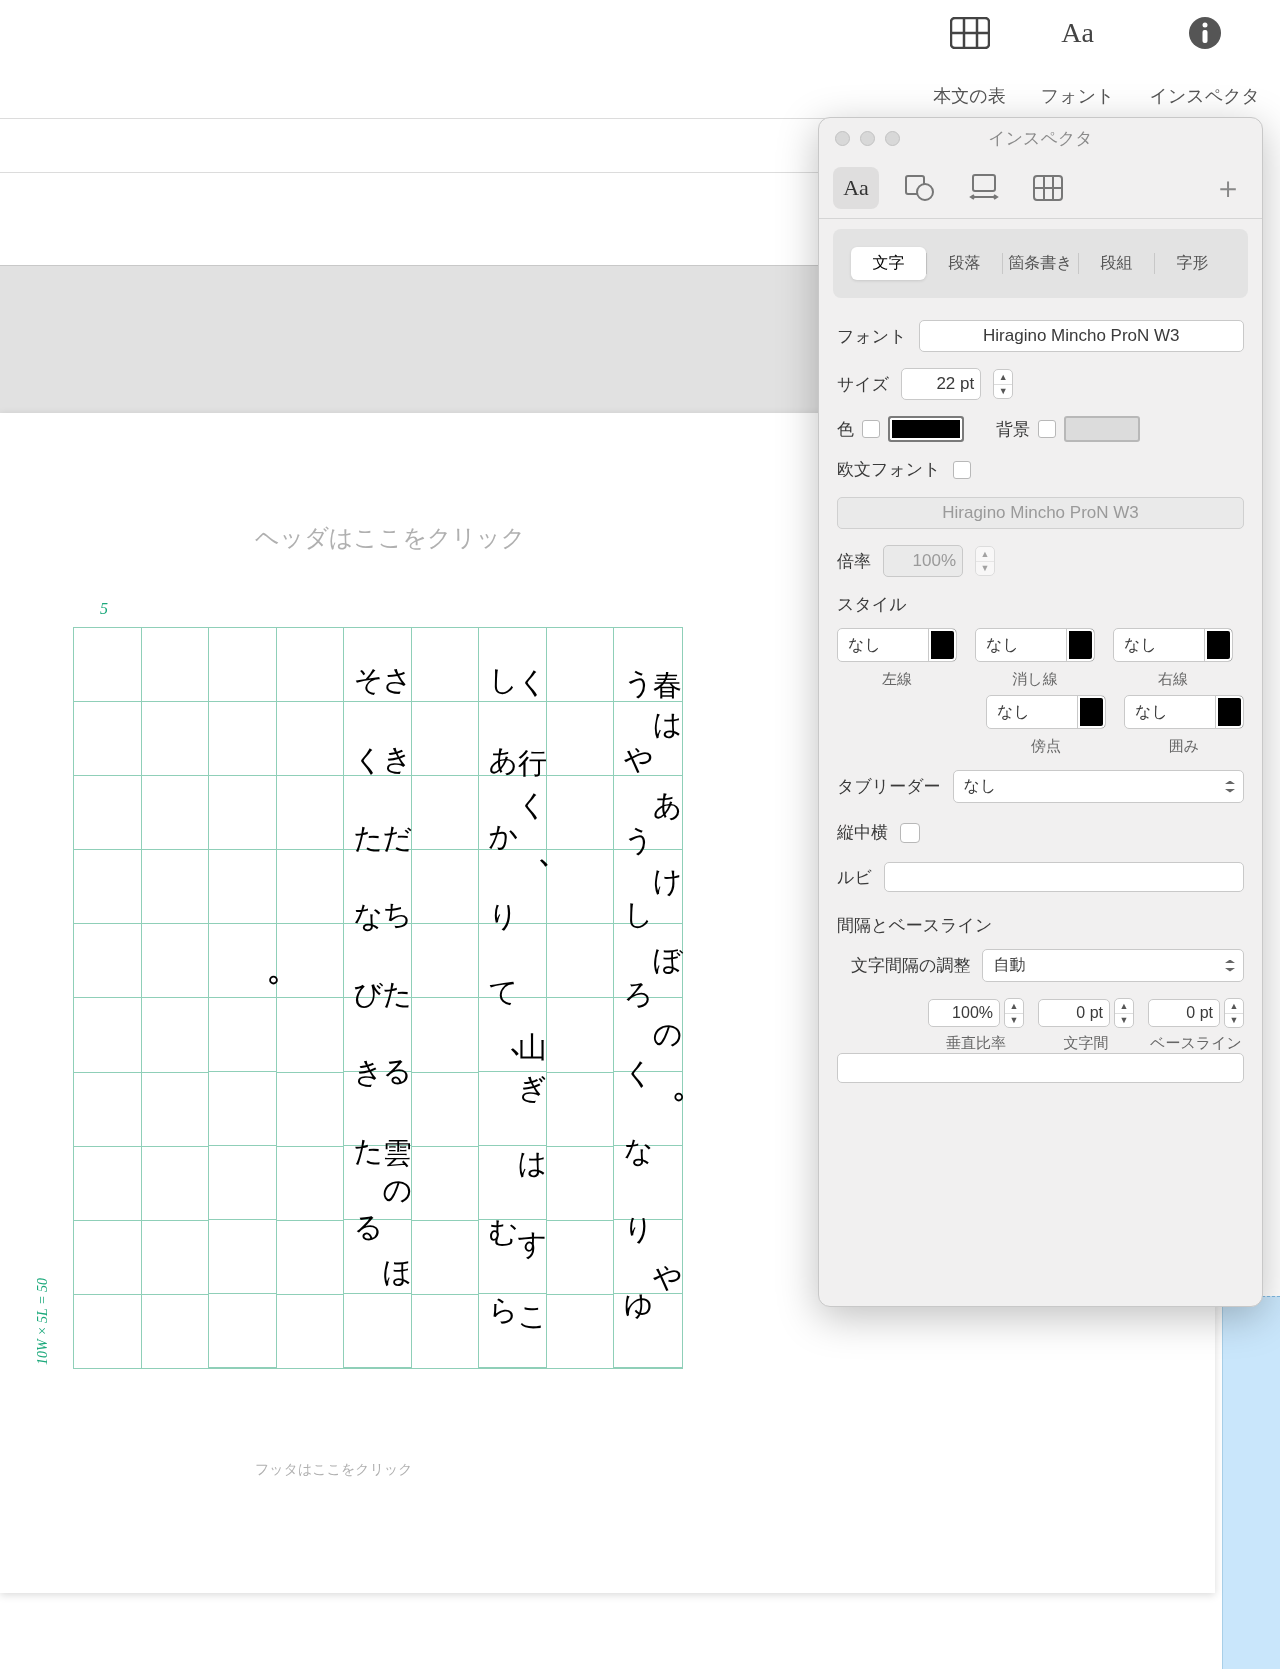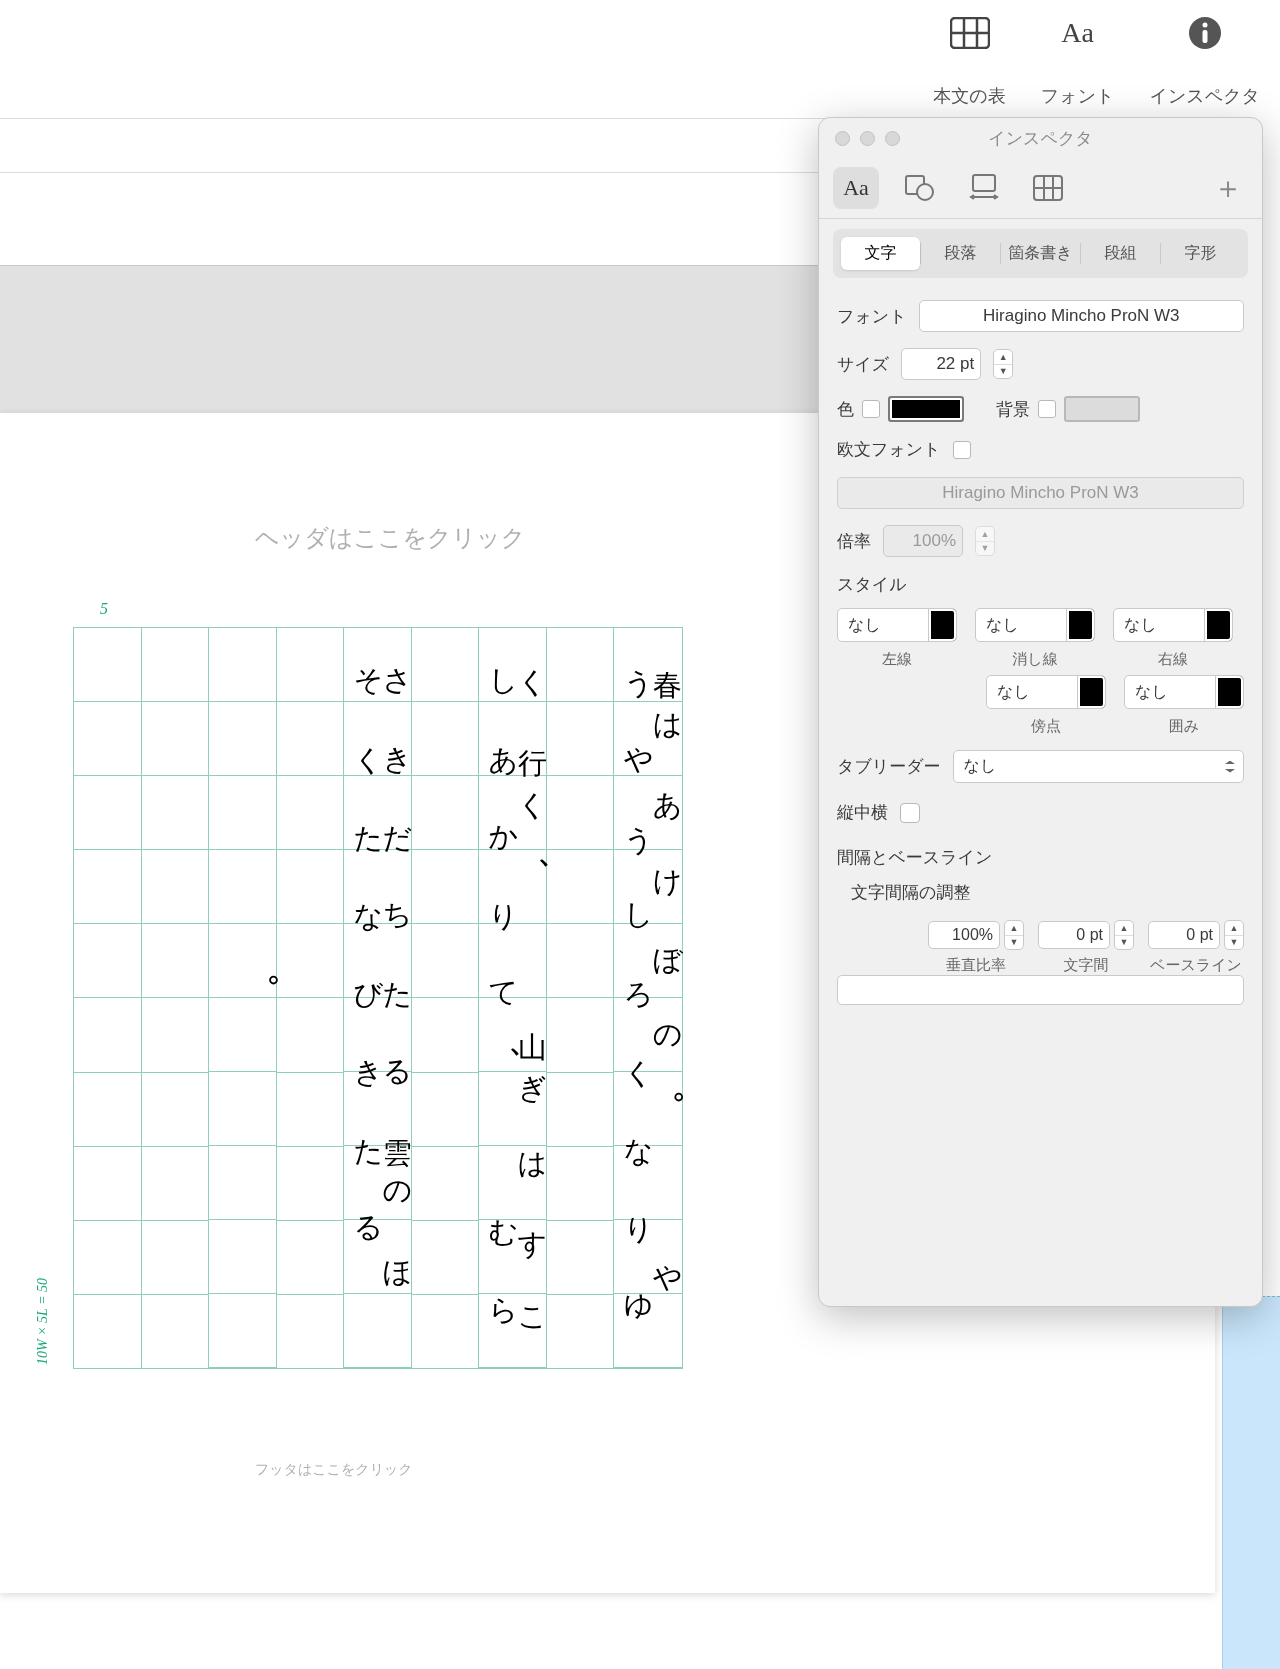--- a/index.html
+++ b/index.html
@@ -43,21 +43,21 @@
 .insp-titlebar { height: 40px; display: flex; align-items: center; position: relative; }
 .traffic { display: flex; gap: 10px; margin-left: 16px; }
 .tlight { width: 15px; height: 15px; border-radius: 50%; background: #d8d8d8; border: 1px solid #c2c2c2; }
 .insp-title { position: absolute; left: 0; right: 0; text-align: center; font-size: 17px; color: #8a8a8a; }
 .insp-tabs1 { height: 60px; display: flex; align-items: center; padding: 0 14px; gap: 18px; }
 .insp-tab1 { width: 46px; height: 42px; border-radius: 8px; display: flex; align-items: center; justify-content: center; cursor: pointer; color: #666; }
 .insp-tab1.active { background: #dfdede; color: #333; }
 .insp-tab1-plus { margin-left: auto; font-size: 30px; color: #888; cursor: pointer; width: 40px; text-align: center; }
 .insp-hr { height: 1px; background: #d5d5d5; }
 .insp-tabs2 { display: flex; padding: 10px 14px; gap: 0; }
-.seg { background: #e3e3e3; border-radius: 8px; display: flex; padding: 8px; width: 100%; position: relative; }
+.seg { background: #e3e3e3; border-radius: 8px; display: flex; padding: 18px; width: 100%; position: relative; }
 .seg-item { flex: 1; text-align: center; font-size: 16px; color: #555; padding: 6px 0; cursor: pointer; position: relative; }
 .seg-item.active { background: #fff; border-radius: 6px; box-shadow: 0 1px 3px rgba(0,0,0,0.12); color: #000; }
 .seg-div { width: 1px; background: #c8c8c8; align-self: stretch; margin: 6px 0; }
 
 .insp-body { padding: 12px 18px; font-size: 17px; color: #3a3a3a; }
 .row { display: flex; align-items: center; margin-bottom: 16px; gap: 12px; }
 .row-right { }
 .lbl { font-size: 17px; color: #3a3a3a; white-space: nowrap; }
 .field { background: #fff; border: 1px solid #c9c9c9; border-radius: 5px; padding: 5px 10px; font-size: 17px; }
 .font-field { flex: 1; text-align: center; }
@@ -385,24 +385,29 @@
     <div class="row" style="margin-top:14px">
       <span class="lbl">タブリーダー</span>
       <div class="select">なし</div>
     </div>
 
     <div class="row" style="margin-top:18px">
       <span class="lbl">縦中横</span>
       <div class="chk"></div>
     </div>
 
+    <div class="row" style="margin-top:18px">
+      <span class="lbl">ルビ</span>
+      <div class="input-full"></div>
+    </div>
 
     <div class="section-lbl" style="margin-top:22px">間隔とベースライン</div>
     <div class="row" style="padding-left:14px">
       <span class="lbl">文字間隔の調整</span>
+      <div class="select">自動</div>
     </div>
     <div class="triple" style="margin-top:10px">
       <div class="triple-item">
         <div class="num-stepper">
             <div class="field">100%</div>
             <div class="stepper">
               <div>▲</div>
               <div>▼</div>
             </div>
           </div>

